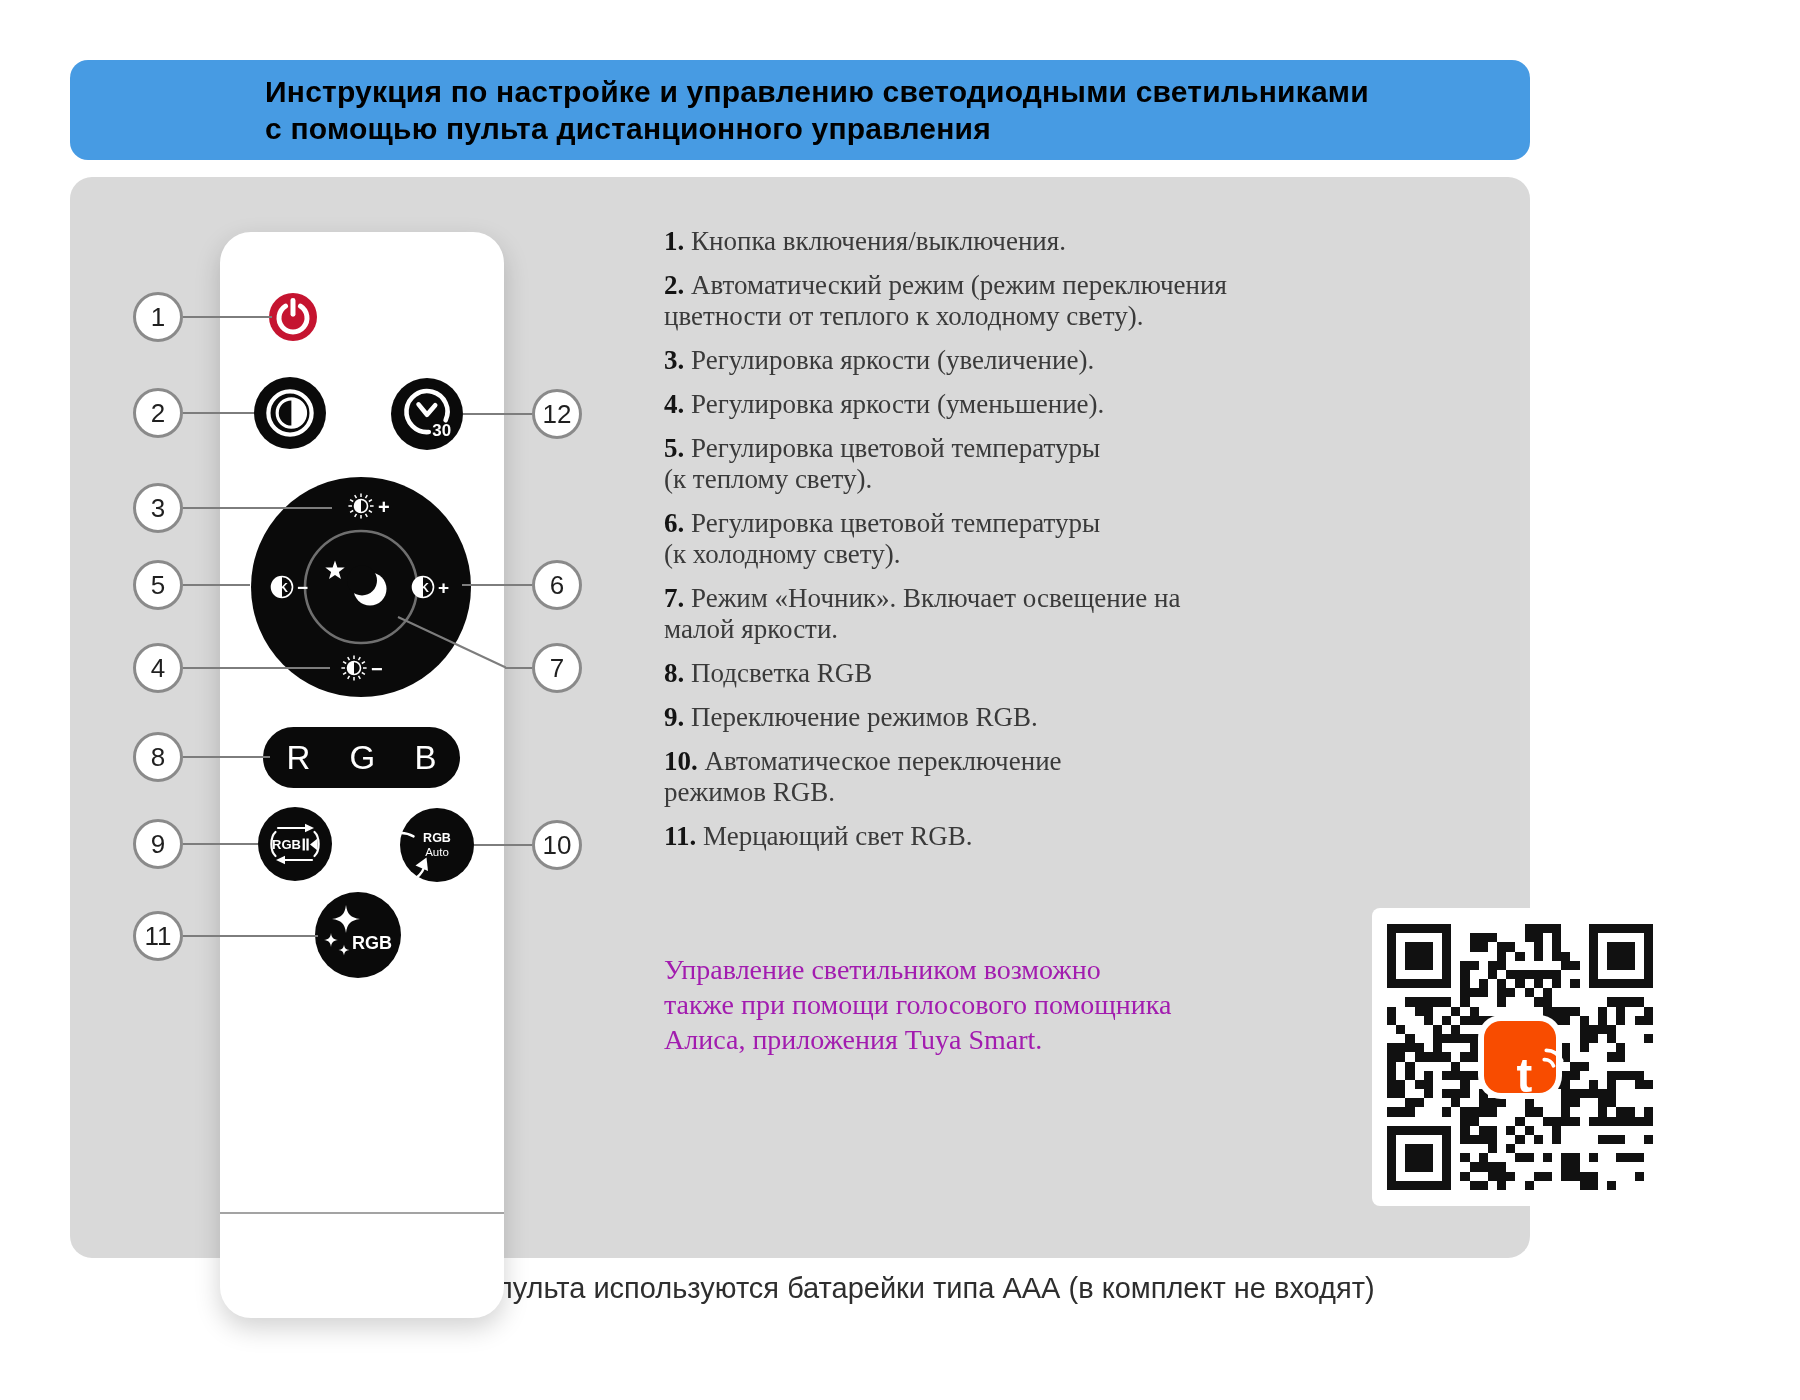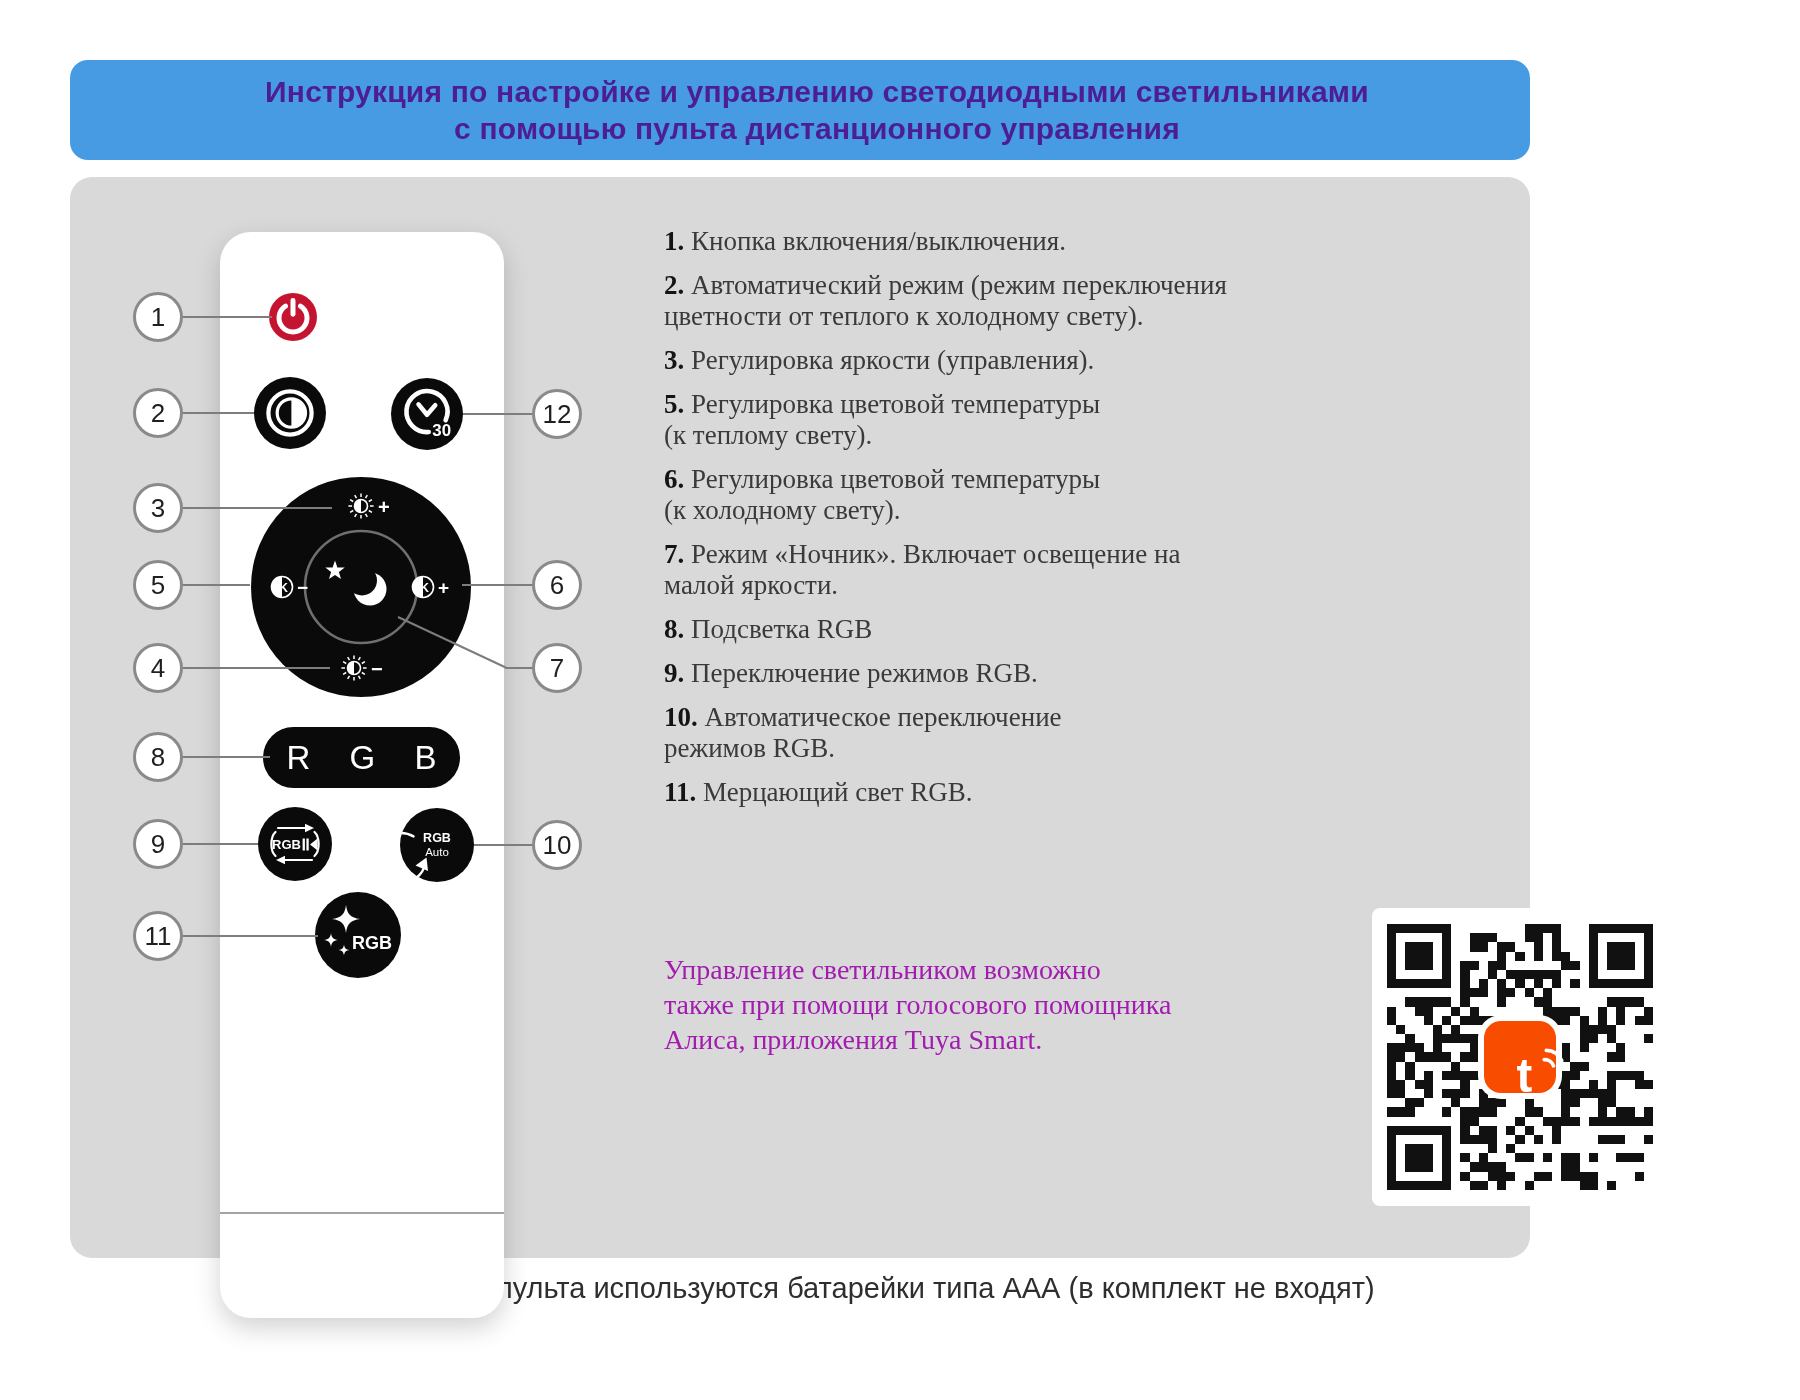--- a/index.html
+++ b/index.html
@@ -1,21 +1,21 @@
 <!DOCTYPE html>
 <html><head>
 <meta charset="utf-8">
 <style>
   html,body{margin:0;padding:0;background:#fff;}
   .page{position:relative;width:1800px;height:1400px;background:#ffffff;overflow:hidden;
         font-family:"Liberation Sans",sans-serif;}
   
   .banner{position:absolute;left:70px;top:60px;width:1460px;height:100px;border-radius:18px;
           background:#479BE3;z-index:2;display:flex;align-items:center;justify-content:center;}
-  .banner .title{color:#4c1d95;font-weight:bold;font-size:30px;line-height:37px;text-align:center;
+  .banner .title{color:#000000;font-weight:bold;font-size:30px;line-height:37px;
           white-space:pre-line;letter-spacing:.2px;margin-left:34px;}
   
   .card{position:absolute;left:70px;top:177px;width:1460px;height:1081px;border-radius:22px;
         background:#D9D9D9;z-index:1;}
   
   .remote{position:absolute;left:220px;top:232px;width:284px;height:1086px;background:#fff;
           border-radius:31px;z-index:3;box-shadow:0 10px 26px rgba(0,0,0,.18);}
   .seam{position:absolute;left:0;right:0;top:980px;height:2px;background:#a3a3a3;}
   .btn{position:absolute;background:#0a0a0a;border-radius:50%;display:flex;align-items:center;justify-content:center;}
   .btn-power{left:49px;top:61px;width:48px;height:48px;background:#C51430;}
@@ -239,21 +239,22 @@
       <div class="cline" style="left: 474px; top: 844px; width: 58px;"></div>
       <div class="callout" style="left: 532px; top: 820px;">
         <span>10</span>
       </div>
     </div>
 
   <div class="instructions" id="instructions">
       <p class="item"><b>1.</b> <span>Кнопка включения/выключения.</span></p>
       <p class="item"><b>2.</b> <span>Автоматический режим (режим переключения
 цветности от теплого к холодному свету).</span></p>
-      <p class="item"><b>3.</b> <span>Регулировка яркости (управления).</span></p>
+      <p class="item"><b>3.</b> <span>Регулировка яркости (увеличение).</span></p>
+      <p class="item"><b>4.</b> <span>Регулировка яркости (уменьшение).</span></p>
       <p class="item"><b>5.</b> <span>Регулировка цветовой температуры
 (к теплому свету).</span></p>
       <p class="item"><b>6.</b> <span>Регулировка цветовой температуры
 (к холодному свету).</span></p>
       <p class="item"><b>7.</b> <span>Режим «Ночник». Включает освещение на
 малой яркости.</span></p>
       <p class="item"><b>8.</b> <span>Подсветка RGB</span></p>
       <p class="item"><b>9.</b> <span>Переключение режимов RGB.</span></p>
       <p class="item"><b>10.</b> <span>Автоматическое переключение
 режимов RGB.</span></p>

